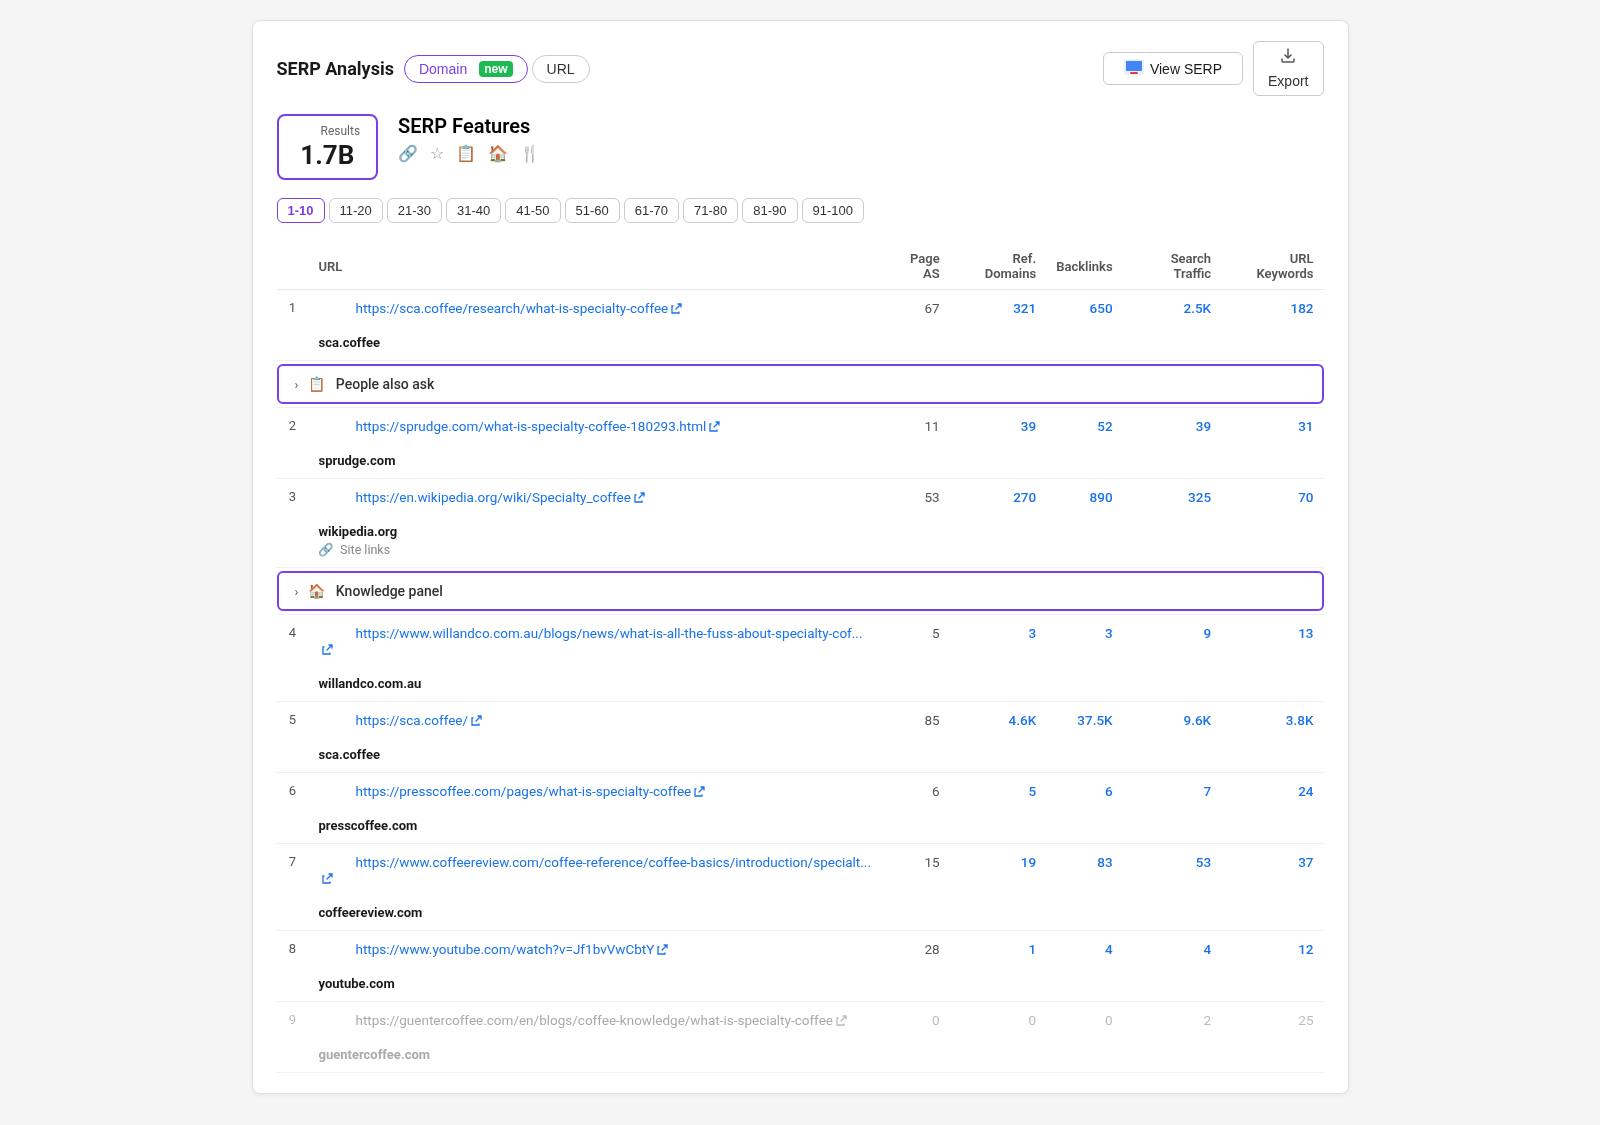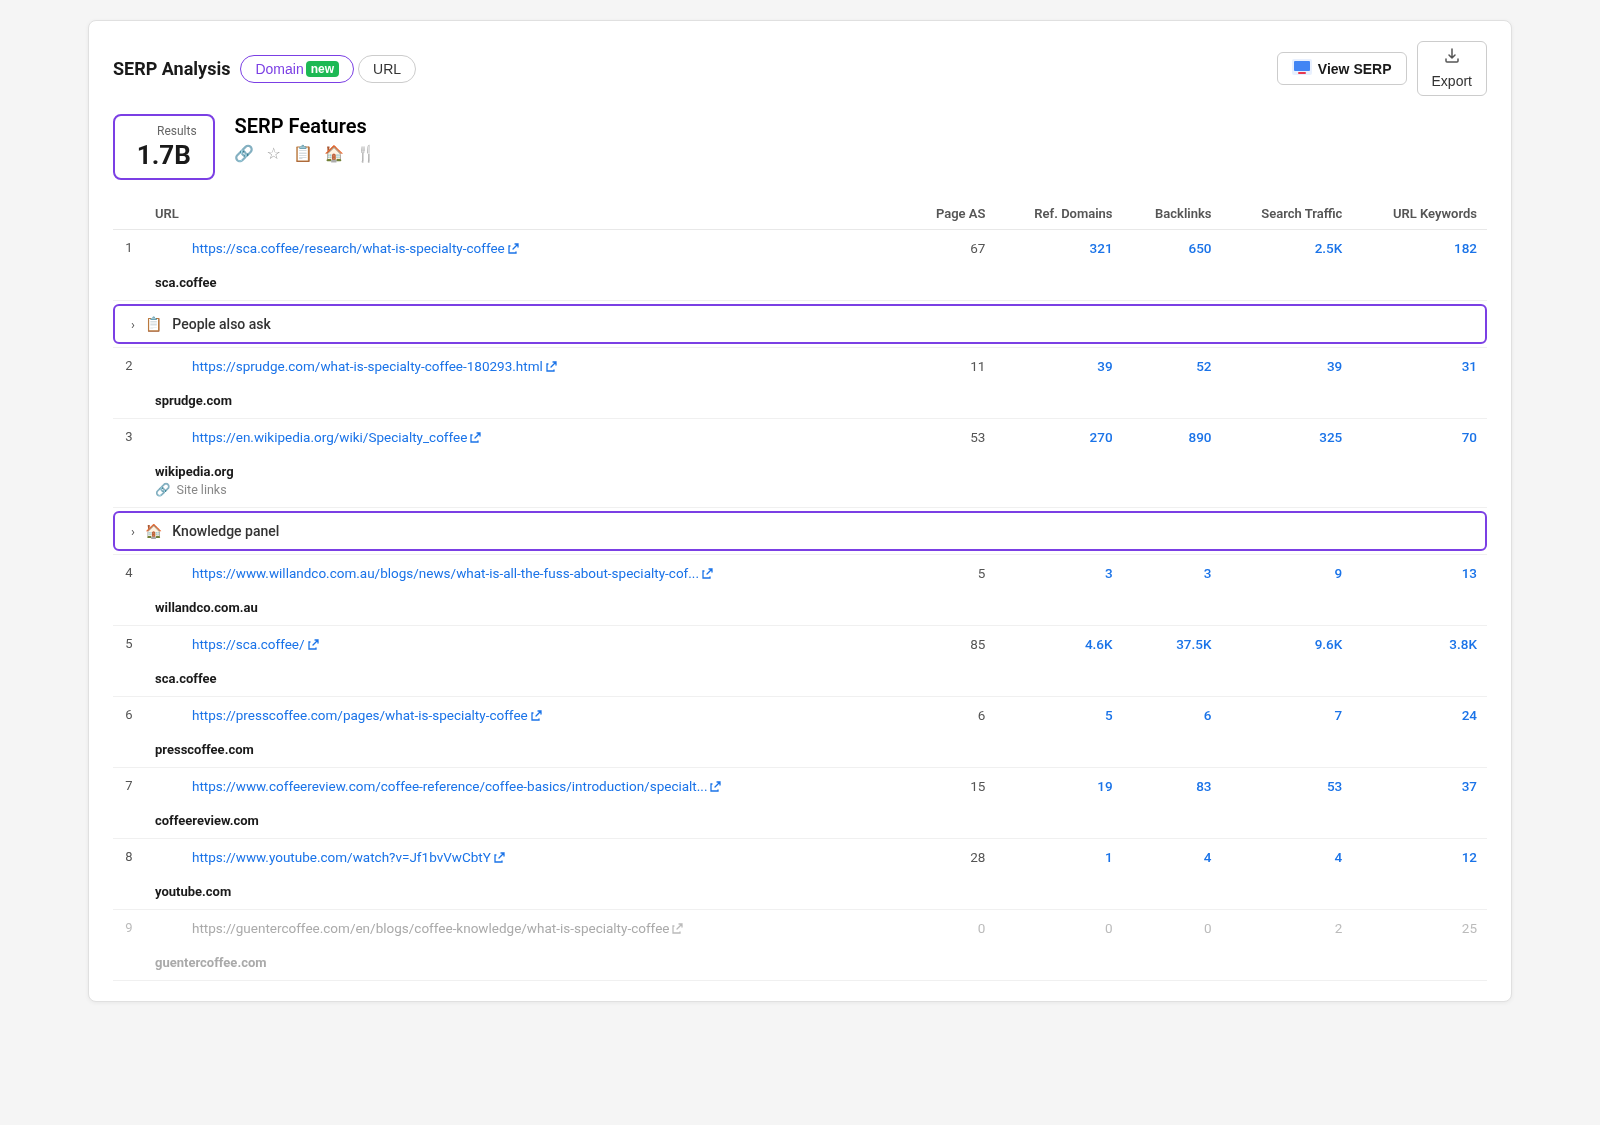--- a/index.html
+++ b/index.html
@@ -9,21 +9,21 @@
       display: flex;
       justify-content: center;
       align-items: flex-start;
       padding: 20px;
       min-height: 1125px;
     }
     .card {
       background: #fff;
       border-radius: 8px;
       border: 1px solid #e0e0e0;
-      width: 1424px;
+      width: 1097px;
       padding: 20px 24px;
       box-shadow: 0 1px 4px rgba(0,0,0,0.06);
     }
     
     .header {
       display: flex;
       align-items: center;
       justify-content: space-between;
       margin-bottom: 18px;
     }
@@ -38,21 +38,21 @@
       color: #1a1a1a;
     }
     .tab-group {
       display: flex;
       align-items: center;
       gap: 4px;
     }
     .tab-btn {
       display: flex;
       align-items: center;
-      gap: 2px;
+      gap: 12px;
       padding: 5px 14px;
       border-radius: 20px;
       border: 1.5px solid #ccc;
       background: #fff;
       font-size: 14px;
       font-weight: 500;
       color: #333;
       cursor: pointer;
     }
     .tab-btn.active {
@@ -70,26 +70,26 @@
     }
     .header-right {
       display: flex;
       align-items: center;
       gap: 10px;
     }
     .view-serp-btn {
       display: flex;
       align-items: center;
       gap: 6px;
-      padding: 6px 14px;
+      padding: 6px 20px;
       border-radius: 6px;
       border: 1.5px solid #ccc;
       background: #fff;
       font-size: 14px;
-      font-weight: 700;
+      font-weight: 400;
       color: #1a1a1a;
       cursor: pointer;
     }
     .export-btn {
       display: flex;
       align-items: center;
       gap: 6px;
       padding: 6px 14px;
       border-radius: 6px;
       border: 1.5px solid #ccc;
@@ -325,20 +325,32 @@
       <div class="serp-features-icons">
         <span title="Link">🔗</span>
         <span title="Featured">☆</span>
         <span title="People also ask">📋</span>
         <span title="Knowledge panel">🏠</span>
         <span title="Restaurant">🍴</span>
       </div>
     </div>
   </div>
 
+  <div class="pagination" id="pagination-container">
+      <button class="page-btn active">1-10</button>
+      <button class="page-btn">11-20</button>
+      <button class="page-btn">21-30</button>
+      <button class="page-btn">31-40</button>
+      <button class="page-btn">41-50</button>
+      <button class="page-btn">51-60</button>
+      <button class="page-btn">61-70</button>
+      <button class="page-btn">71-80</button>
+      <button class="page-btn">81-90</button>
+      <button class="page-btn">91-100</button>
+    </div>
 
   <div class="table-wrap">
     <table>
       <thead>
         <tr>
           <th></th>
           <th style="text-align:left">URL</th>
           <th>Page AS</th>
           <th>Ref. Domains</th>
           <th>Backlinks</th>

